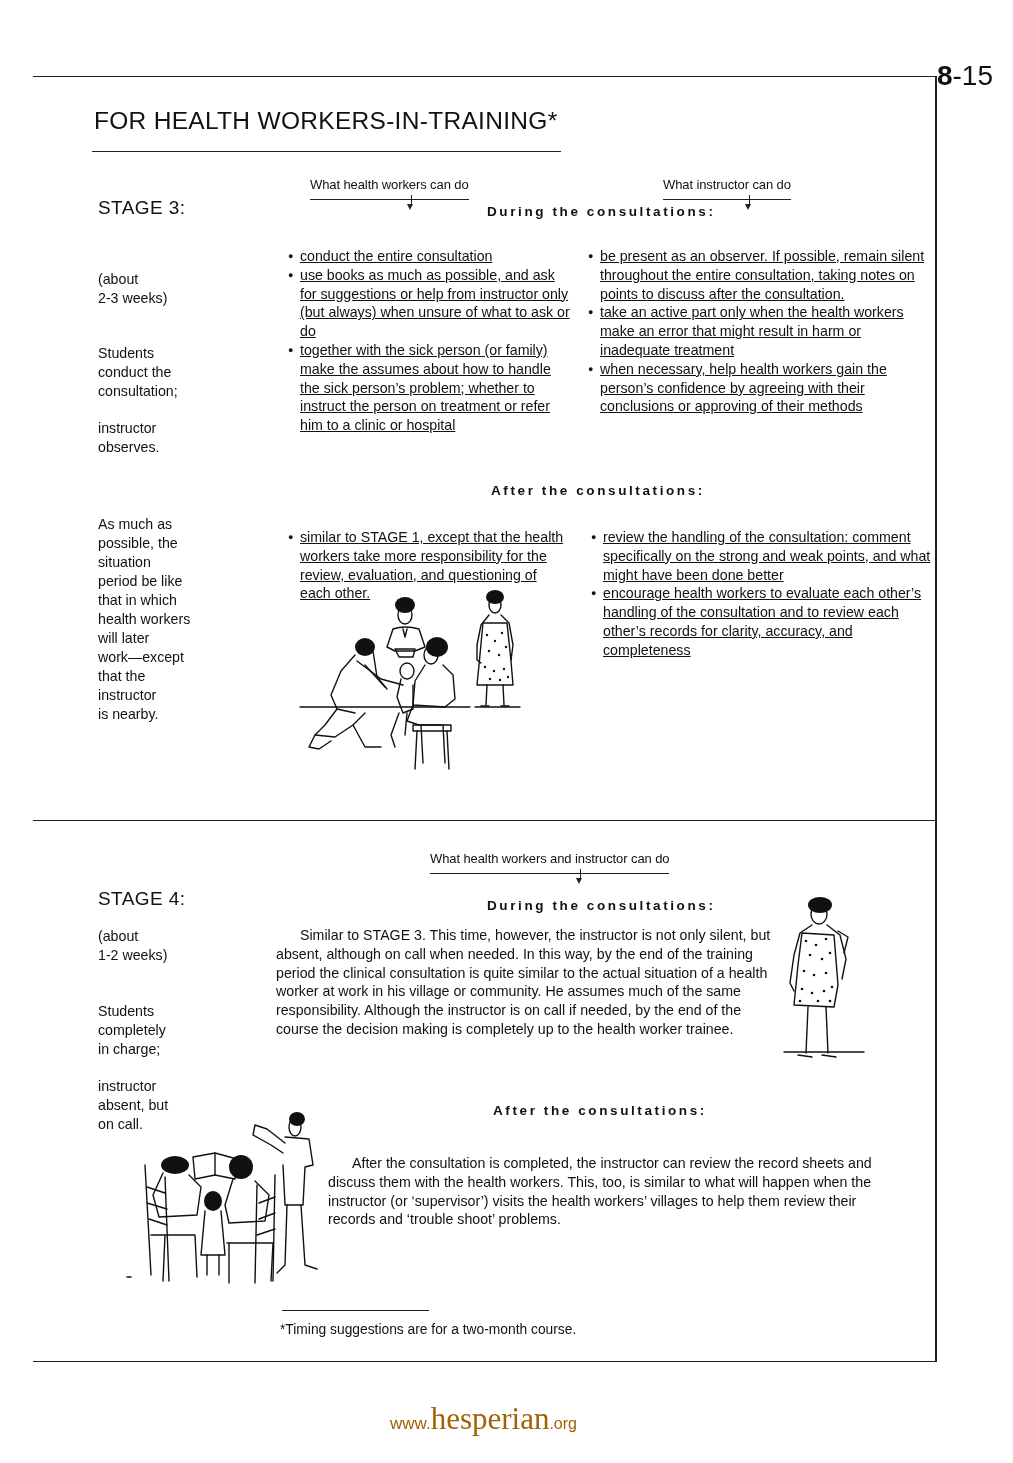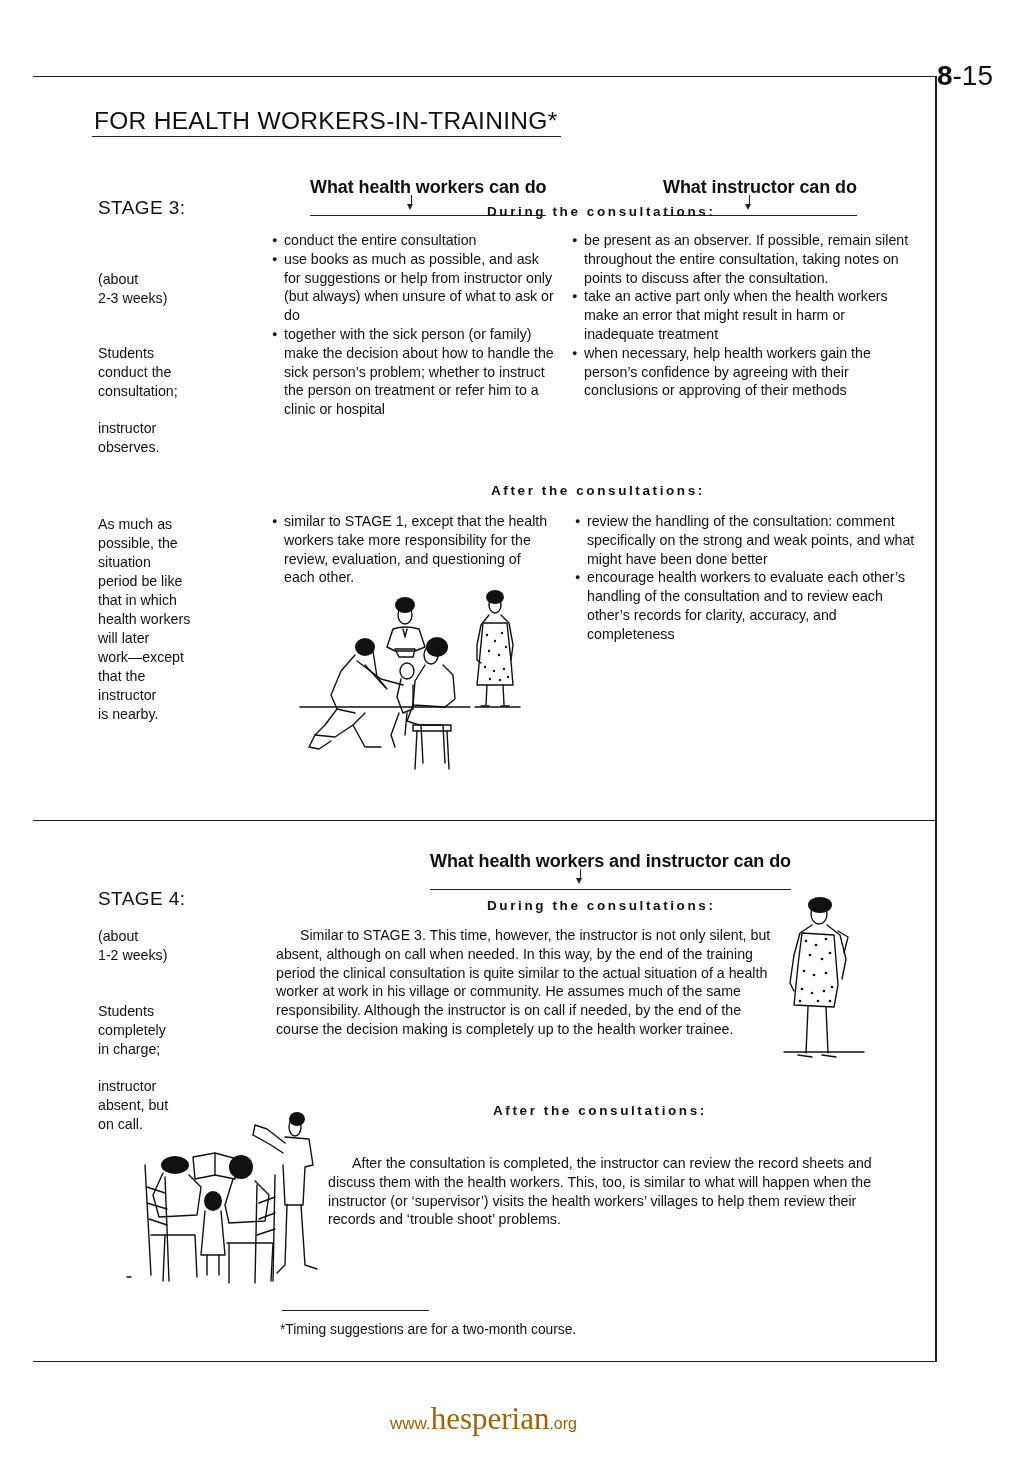--- a/index.html
+++ b/index.html
@@ -8,28 +8,28 @@
       font-family: "Liberation Sans", sans-serif; color: #111;
     }
     .abs { position: absolute; }
     .page-num { right: 20px; top: 20px; font-size: 28px; color: #111; letter-spacing: 0px; margin-top: 40px; }
     .page-num b { font-weight: bold; }
     .frame-top { left: 33px; top: 76px; width: 904px; height: 0; border-top: 1.5px solid #222; }
     .frame-right { left: 935px; top: 76px; width: 0; height: 1285px; border-left: 2px solid #222; }
     .frame-sep { left: 33px; top: 820px; width: 904px; height: 0; border-top: 1.5px solid #222; }
     .frame-bottom { left: 33px; top: 1361px; width: 904px; height: 0; border-top: 1.5px solid #222; }
 
-    .main-title { left: 92px; top: 107px; font-size: 24.5px; letter-spacing: 0.3px; padding-bottom: 1px; border-bottom: 1.5px solid #222; padding-right: 4px; padding-left: 2px; }
+    .main-title { left: 92px; top: 107px; font-size: 24.5px; letter-spacing: 0.3px; padding-bottom: 16px; border-bottom: 1.5px solid #222; padding-right: 4px; padding-left: 2px; }
     .stage-title { font-size: 19px; letter-spacing: 0.4px; }
     .side-note { font-size: 14.2px; line-height: 19px; }
-    .col-head { font-size: 18px; font-weight: bold; border-bottom: 1.5px solid #222; padding-bottom: 17px; letter-spacing: -0.1px; }
+    .col-head { font-size: 13px; font-weight: normal; border-bottom: 1.5px solid #222; padding-bottom: 7px; letter-spacing: -0.1px; }
     .arrow-line { width: 0; height: 9px; border-left: 1.5px solid #222; }
     .arrow-head { width: 0; height: 0; border-left: 3.5px solid transparent; border-right: 3.5px solid transparent; border-top: 6px solid #222; margin-left: -4px; }
     .spaced-head { font-size: 13.5px; font-weight: bold; letter-spacing: 2.6px; padding-left: 9px; }
-    .bullets { list-style: none; margin: 0; padding: 0; font-size: 14.2px; line-height: 18.8px; }
+    .bullets { list-style: none; margin: 16px; padding: 0; font-size: 14.2px; line-height: 18.8px; text-decoration: underline; }
     .bullets li { position: relative; padding-left: 12px; }
     .bullets li::before { content: "\25CF"; position: absolute; left: 0; top: 0; font-size: 9px; }
     .para { font-size: 14.2px; line-height: 18.8px; text-indent: 24px; margin: 0; }
     .footnote-rule { left: 282px; top: 1310px; width: 147px; border-top: 1px solid #222; }
     .footnote { left: 280px; top: 1322px; font-size: 13.8px; }
     .logo { left: 390px; top: 1401px; color: #a16207; text-align: center; }
     .logo .www { font-size: 17px; font-family: "Liberation Sans", sans-serif; }
     .logo .brand { font-size: 31px; font-family: "Liberation Serif", serif; }
     .logo .org { font-size: 16px; font-family: "Liberation Sans", sans-serif; }
     .logo .sub { position: absolute; left: 54px; top: 33px; font-size: 17px; white-space: nowrap; margin-top: 26px; }
@@ -75,21 +75,21 @@
 <div class="abs" style="left:749px; top:195px;">
   <div class="arrow-line"></div>
     <div class="arrow-head"></div>
 </div>
 
 <div class="abs spaced-head" style="left:478px; top:204px;">During the consultations:</div>
 
 <ul class="abs bullets" style="left:272px; top:231px; width:282px;">
   <li>conduct the entire consultation</li>
   <li>use books as much as possible, and ask for suggestions or help from instructor only (but always) when unsure of what to ask or do</li>
-  <li>together with the sick person (or family) make the decision about how to handle the sick person’s problem; whether to instruct the person on treatment or refer him to a clinic or hospital</li>
+  <li>together with the sick person (or family) make the assumes about how to handle the sick person’s problem; whether to instruct the person on treatment or refer him to a clinic or hospital</li>
 </ul>
 
 <ul class="abs bullets" style="left:572px; top:231px; width:345px;">
   <li>be present as an observer. If possible, remain silent throughout the entire consultation, taking notes on points to discuss after the consultation.</li>
   <li>take an active part only when the health workers make an error that might result in harm or inadequate treatment</li>
   <li>when necessary, help health workers gain the person’s confidence by agreeing with their conclusions or approving of their methods</li>
 </ul>
 
 <div class="abs spaced-head" style="left:482px; top:483px;">After the consultations:</div>
 

